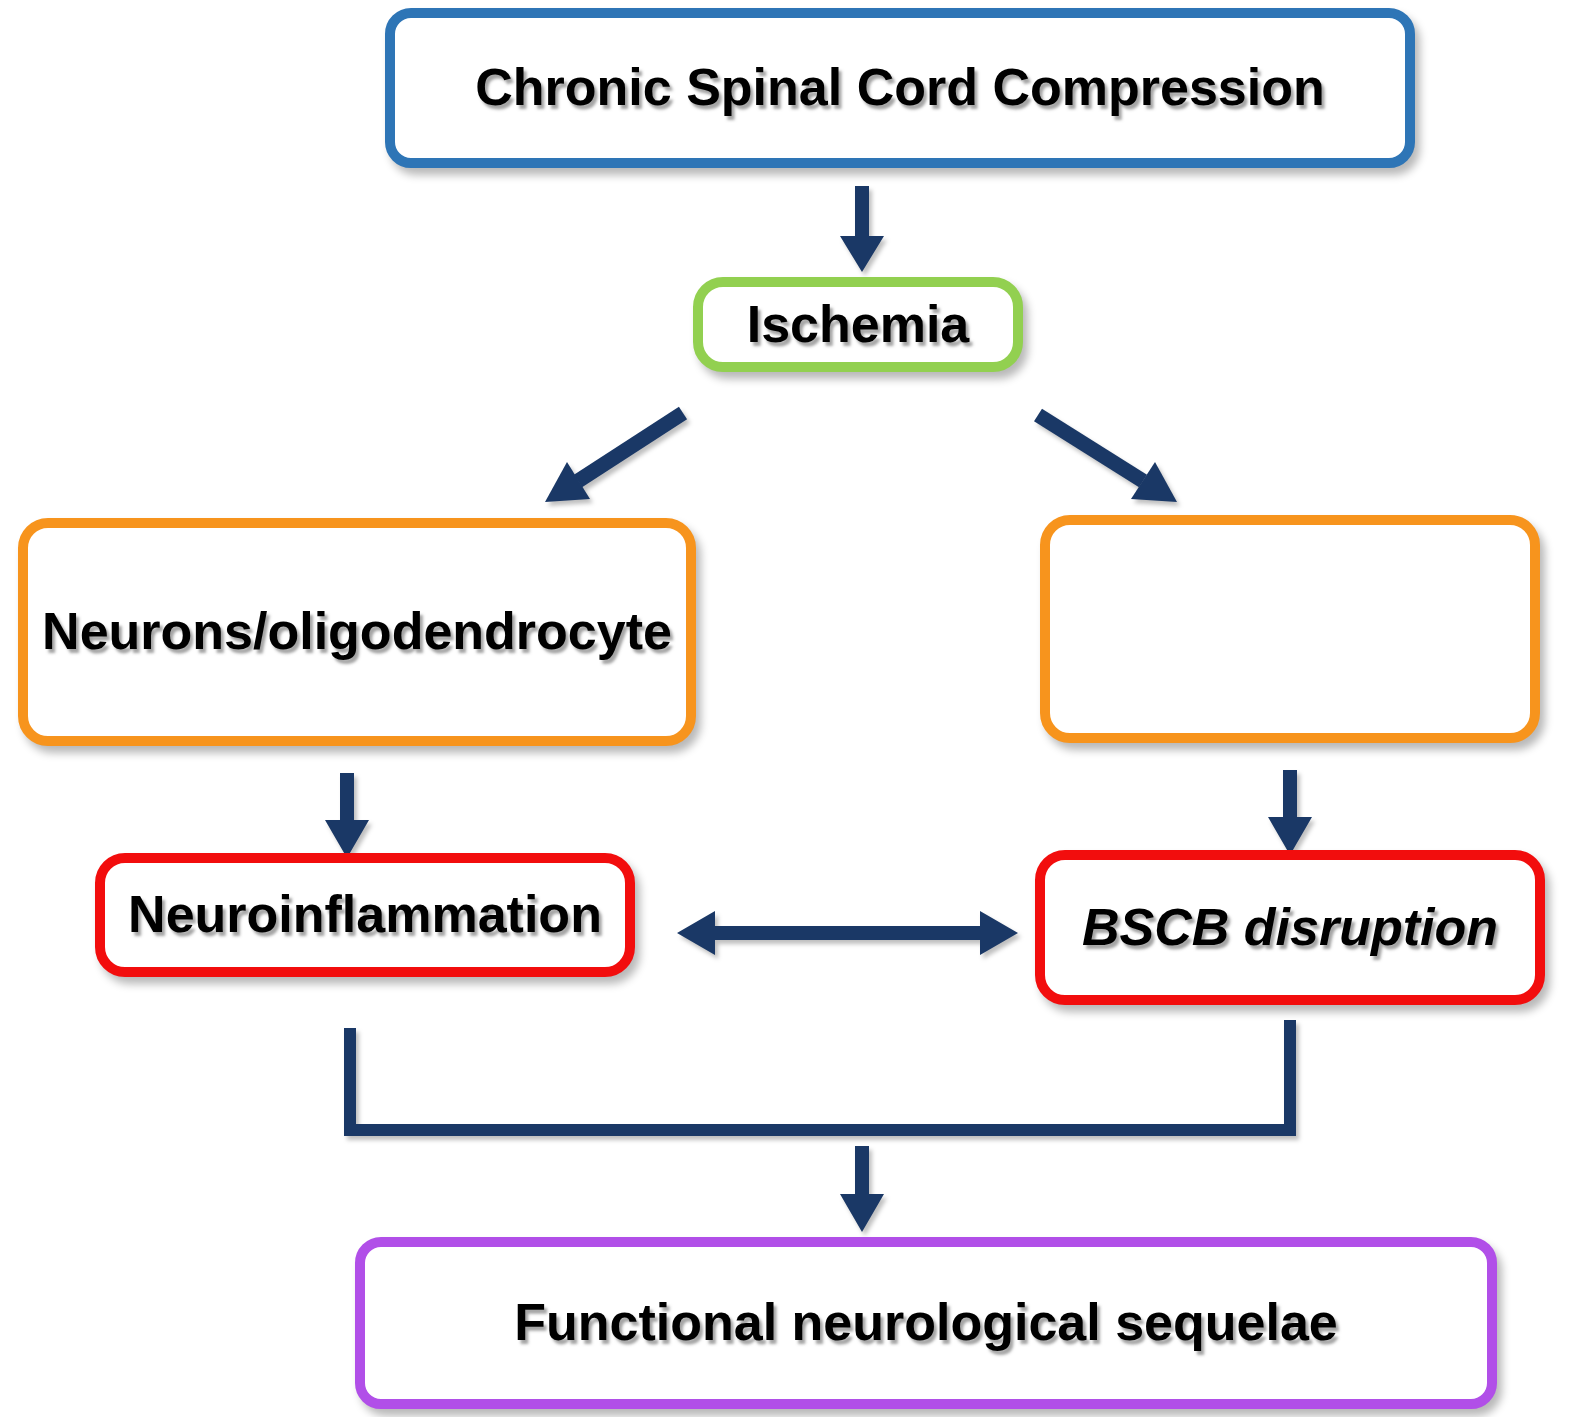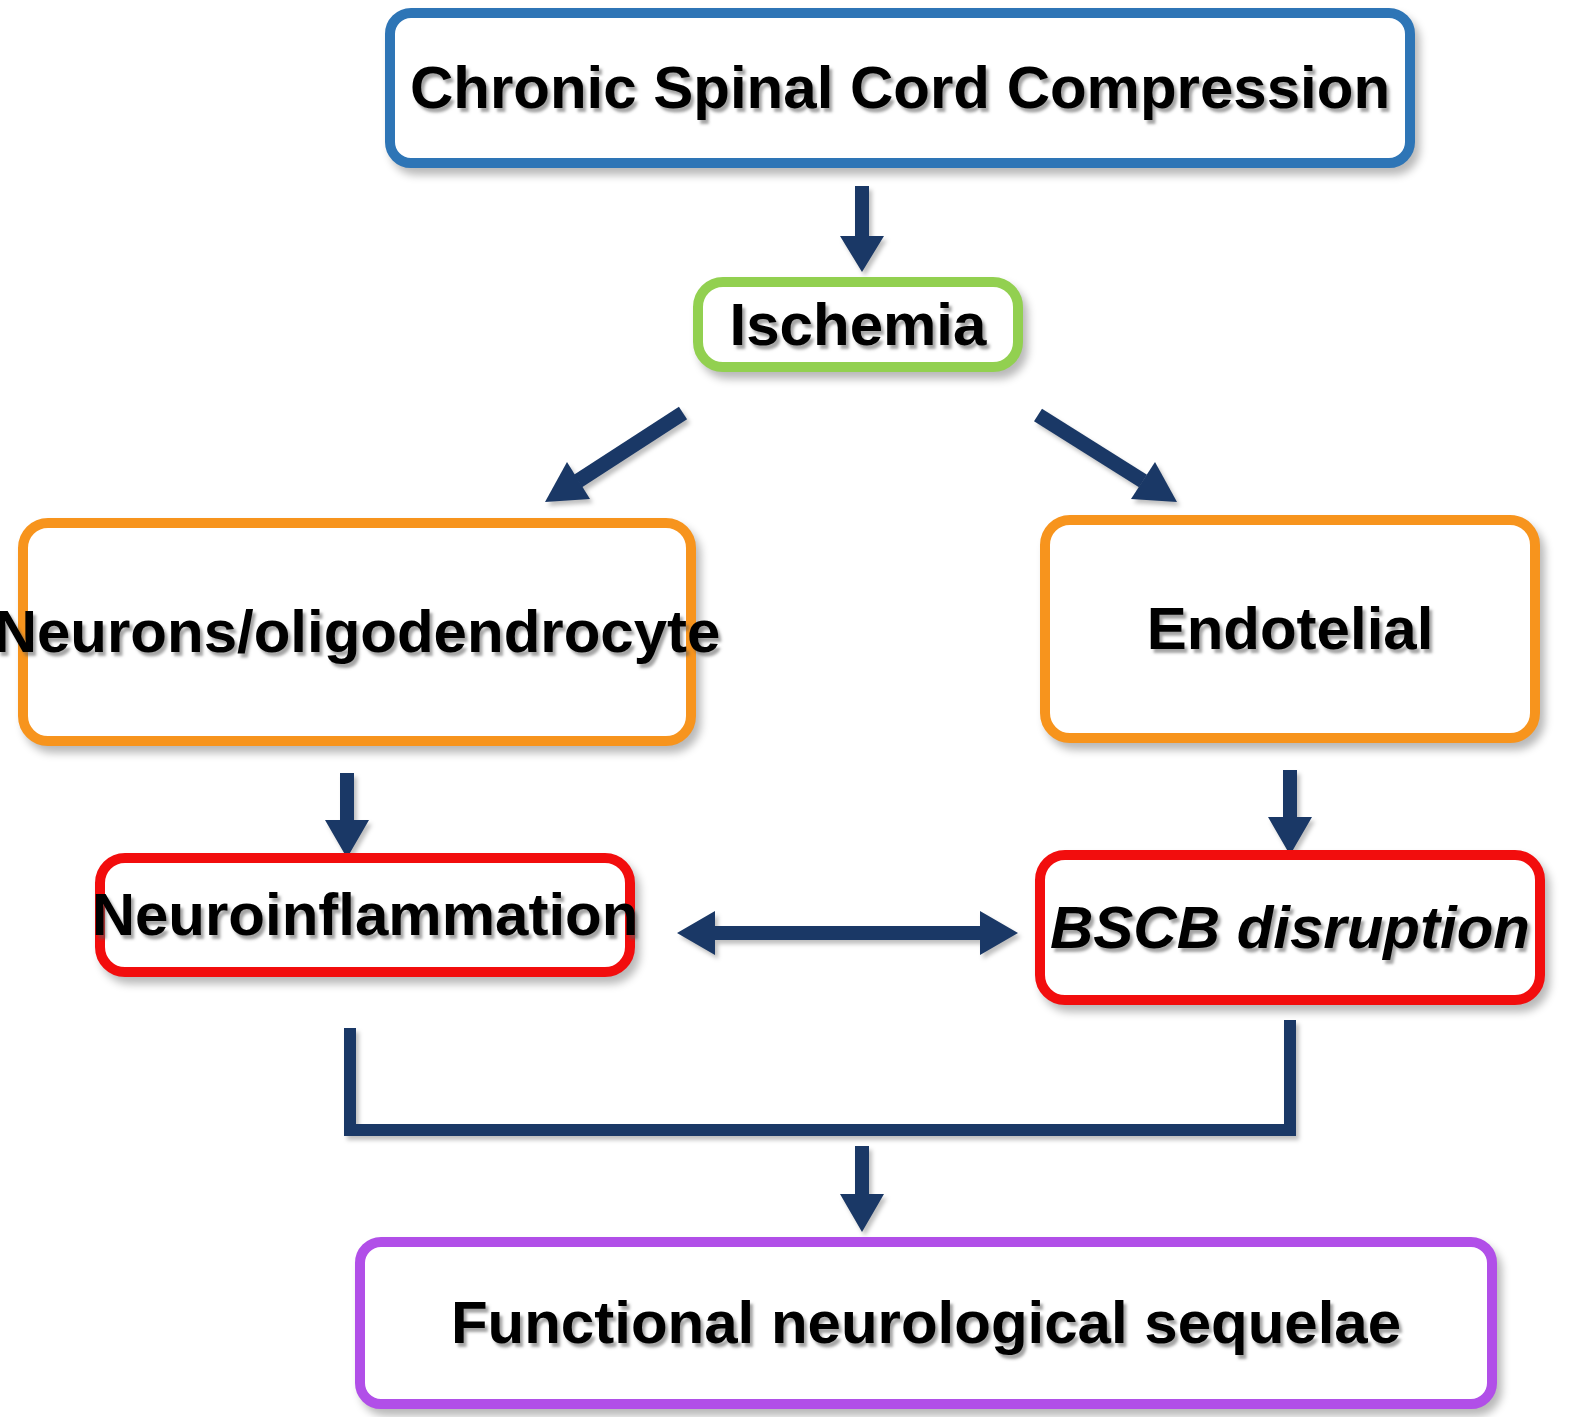--- a/index.html
+++ b/index.html
@@ -33,21 +33,21 @@
     box-shadow: 5px 7px 9px rgba(0,0,0,0.28);
     display: flex;
     flex-direction: column;
     align-items: center;
     justify-content: center;
     text-align: center;
   }
   .node .label {
     display: block;
     color: #000000;
-    font-size: 60px;
+    font-size: 52px;
     font-weight: bold;
     line-height: 1.3;
     text-shadow: 3px 4px 3px rgba(90,90,90,0.55);
     white-space: nowrap;
   }
   #node-compression   { left: 385px;  top: 8px;    width: 1030px; height: 160px; border-radius: 26px; }
   #node-ischemia      { left: 693px;  top: 277px;  width: 330px;  height: 95px; }
   #node-apoptosis     { left: 18px;   top: 518px;  width: 678px;  height: 228px; }
   #node-endothelial   { left: 1040px; top: 515px;  width: 500px;  height: 228px; }
   #node-neuroinflammation { left: 95px;  top: 853px; width: 540px; height: 124px; }
@@ -78,21 +78,20 @@
 
   <div class="node" id="node-ischemia" style="border-color: rgb(146, 208, 80);">
     <span class="label">Ischemia</span>
   </div>
 
   <div class="node" id="node-apoptosis" style="border-color: rgb(247, 148, 29);">
     <span class="label">Neurons/oligodendrocyte</span>
   </div>
 
   <div class="node" id="node-endothelial" style="border-color: rgb(247, 148, 29);">
-    <span class="label">Endotelial</span>
   </div>
 
   <div class="node" id="node-neuroinflammation" style="border-color: rgb(242, 13, 13);">
     <span class="label">Neuroinflammation</span>
   </div>
 
   <div class="node" id="node-bscb" style="border-color: rgb(242, 13, 13);">
     <span class="label">BSCB disruption</span>
   </div>
 

